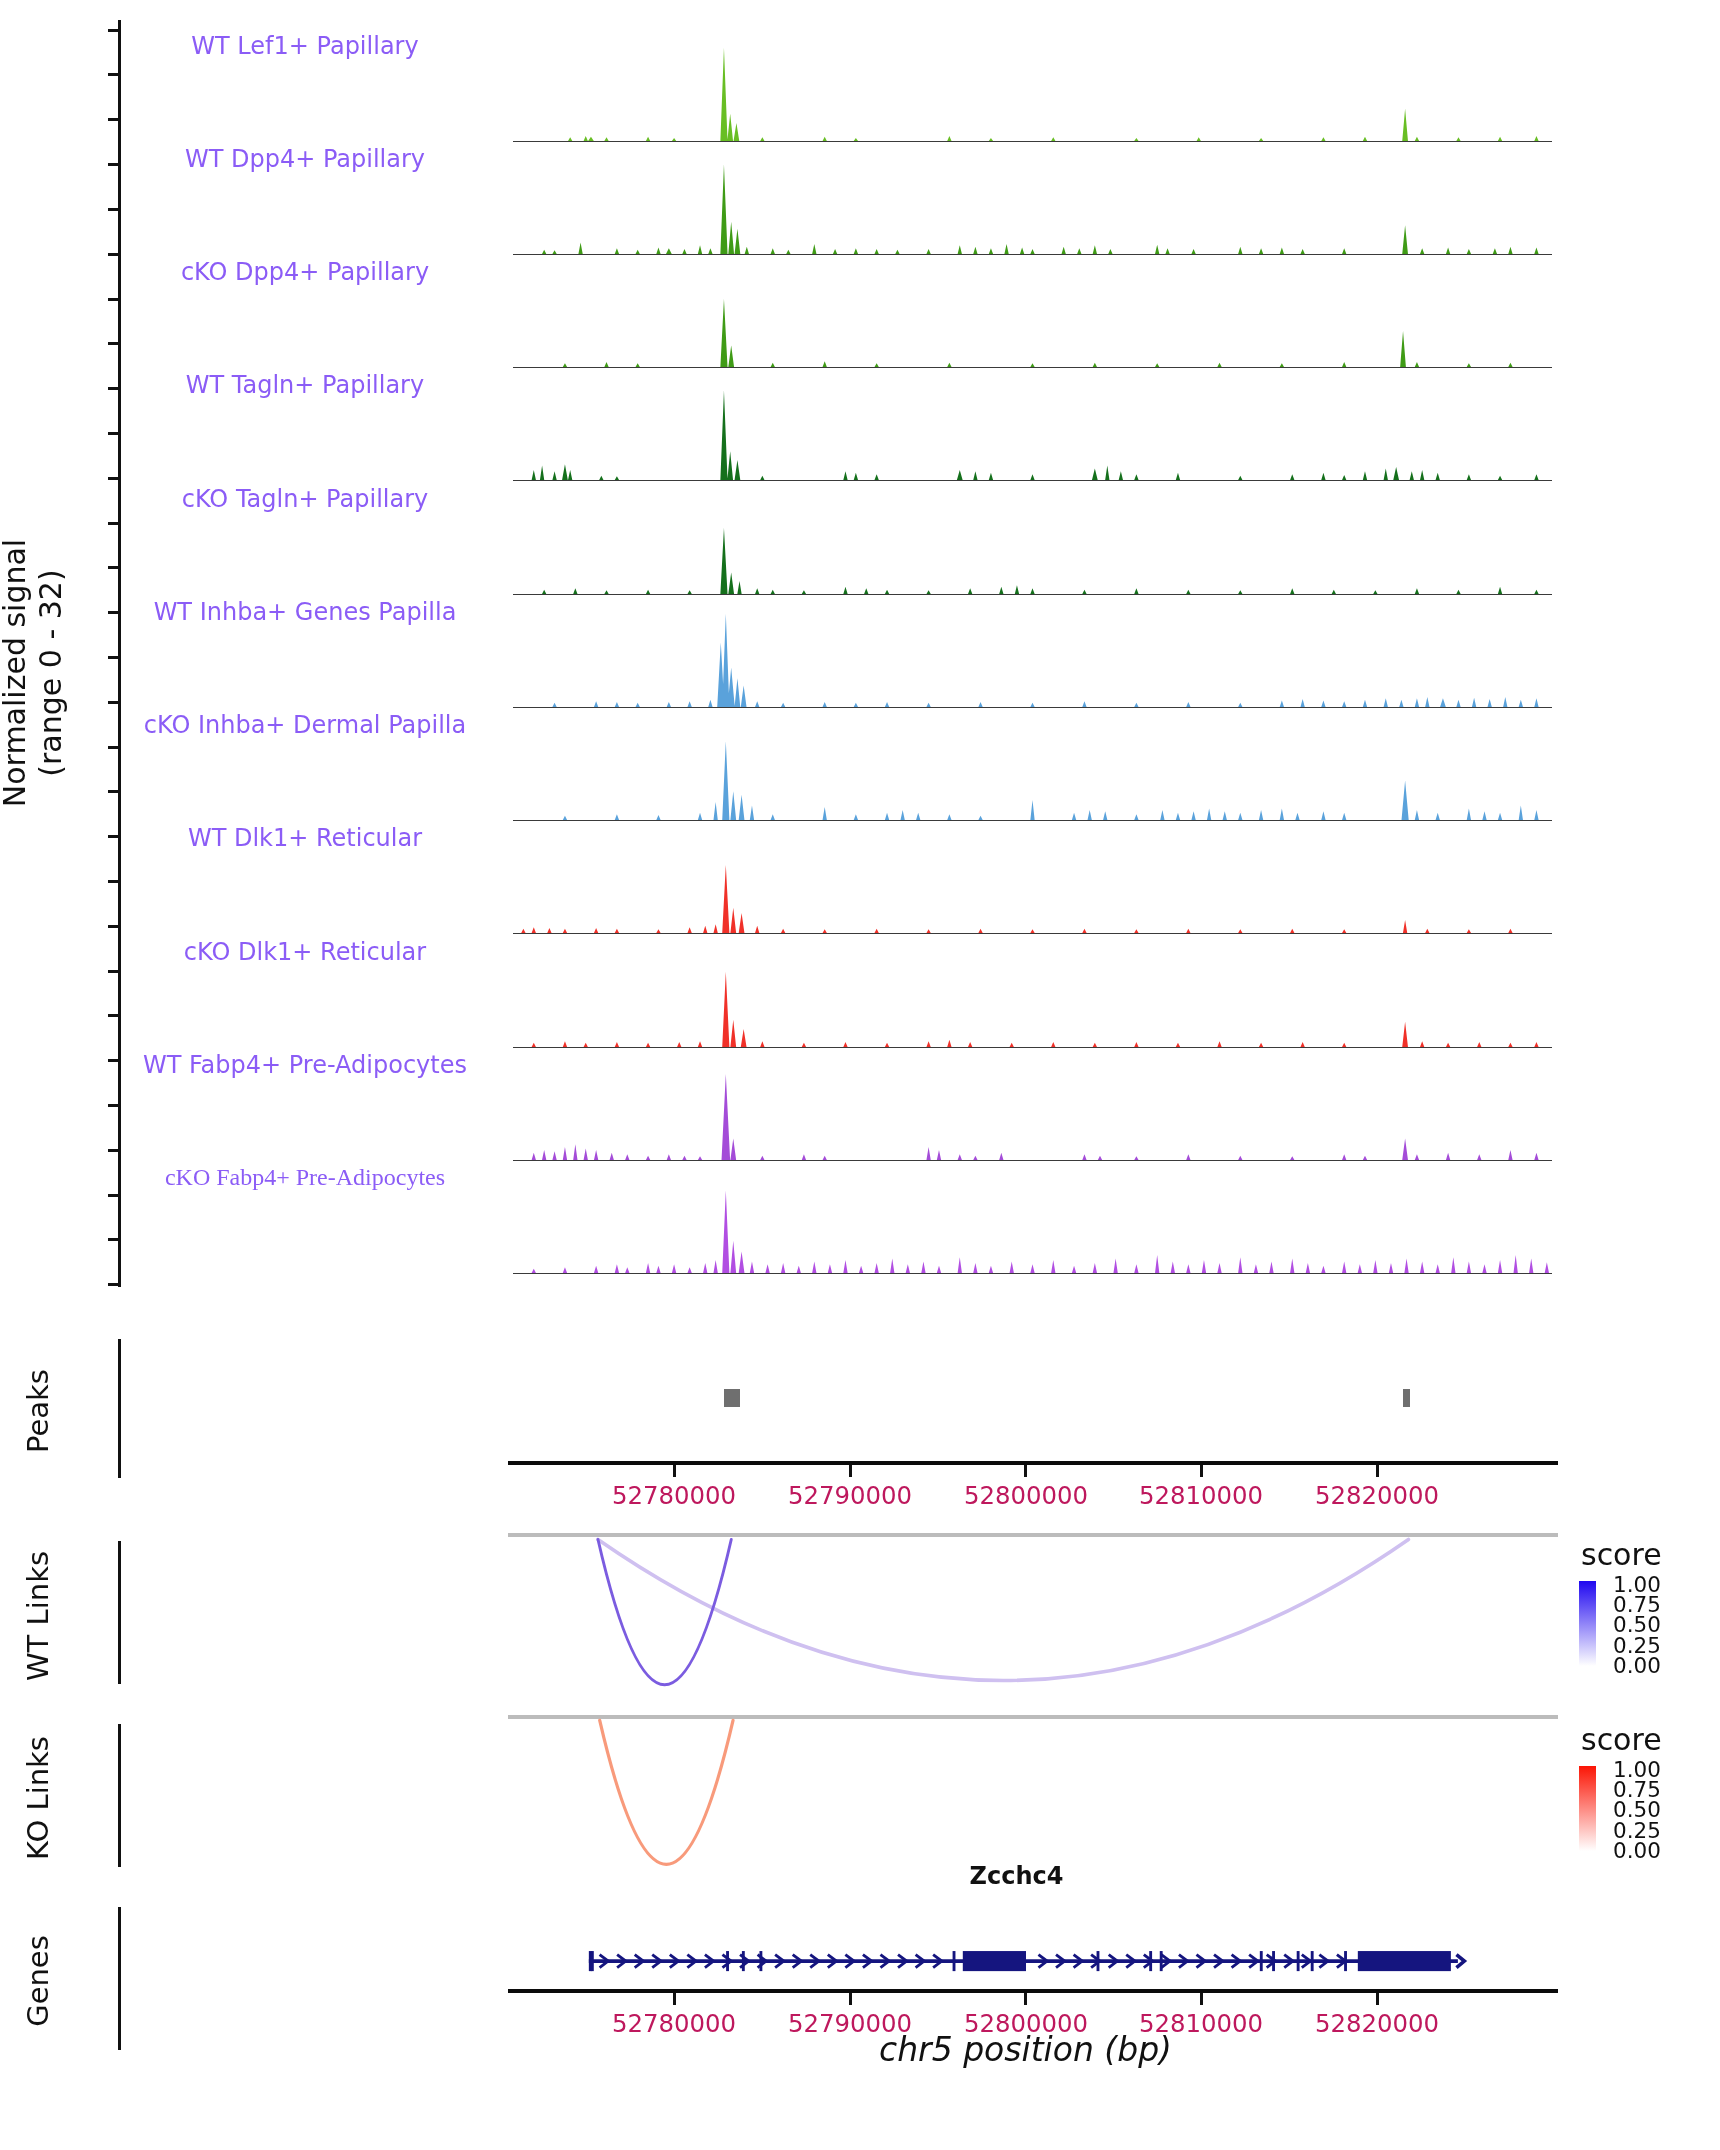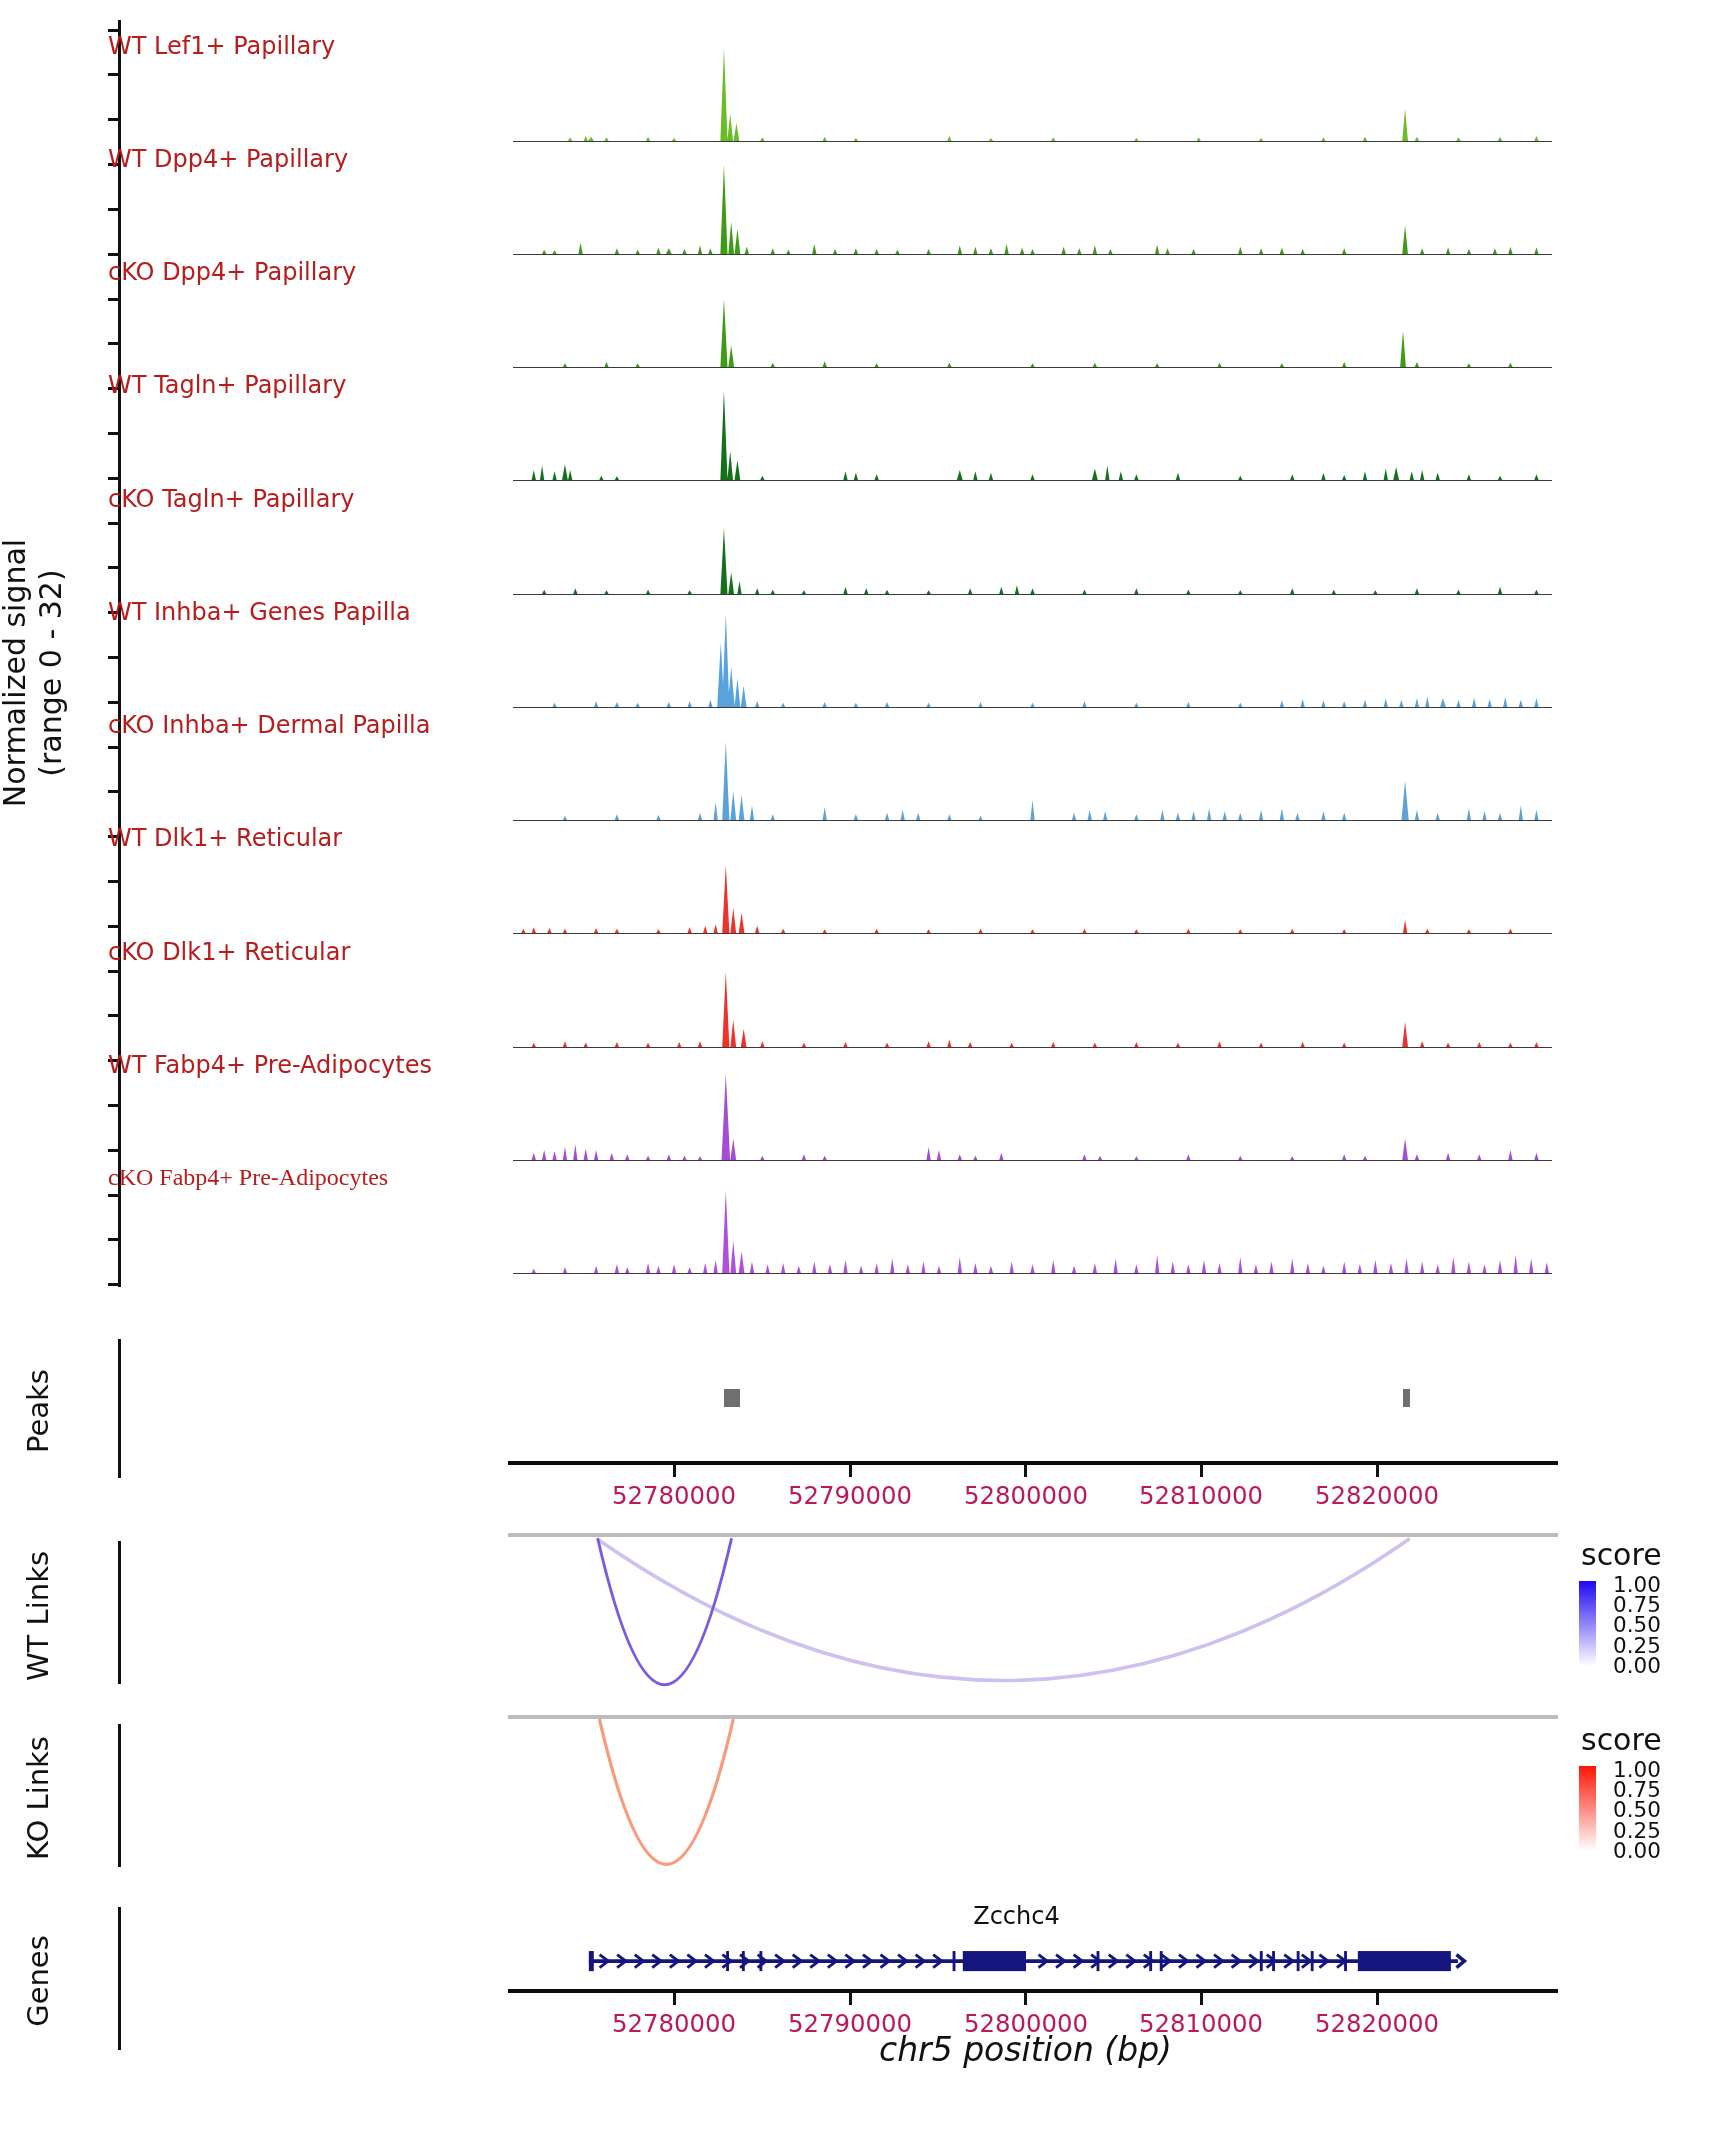--- a/index.html
+++ b/index.html
@@ -1,21 +1,21 @@
 <!DOCTYPE html>
 <html style="font-size:11.5px"><head>
 <meta charset="utf-8">
 <style>
   html,body{margin:0;padding:0;background:#ffffff;}
   #fig{position:relative;width:1721px;height:2151px;background:#fff;
        font-family:"DejaVu Sans","Liberation Sans",sans-serif;overflow:hidden;}
   .vtext{position:absolute;transform:rotate(-90deg);transform-origin:center center;
          white-space:nowrap;text-align:center;color:#111;}
-  .track-label{position:absolute;left:108px;width:394px;text-align:left;
-               font-size:24px;color:#b91c1c;white-space:nowrap;}
+  .track-label{position:absolute;left:108px;width:394px;text-align:center;
+               font-size:24px;color:#8b5cf6;white-space:nowrap;}
   .spine{position:absolute;background:#111;width:2.9px;}
   .tickmark{position:absolute;background:#111;}
   .axis-line{position:absolute;background:#0b0b0b;height:3.6px;}
   .gray-line{position:absolute;background:#bcbcbc;height:4.3px;}
   .axis-label{position:absolute;width:186px;text-align:center;font-size:24.4px;color:#be185d;}
   .legend-title{position:absolute;font-size:30px;color:#111;}
   .cbar{position:absolute;width:17px;height:85px;}
   .cbar-label{position:absolute;font-size:21.5px;color:#111;line-height:21.5px;}
   .baseline{position:absolute;background:#3a3a3a;height:1.4px;}
   .peak-box{position:absolute;background:#6f6f6f;}
@@ -175,21 +175,21 @@
   <div id="cbar-red-labels">
       <div class="cbar-label" style="left: 1613px; top: 1759px;">1.00</div>
       <div class="cbar-label" style="left: 1613px; top: 1779px;">0.75</div>
       <div class="cbar-label" style="left: 1613px; top: 1799px;">0.50</div>
       <div class="cbar-label" style="left: 1613px; top: 1820px;">0.25</div>
       <div class="cbar-label" style="left: 1613px; top: 1840px;">0.00</div>
     </div>
 
   <div class="spine" style="left:118px;top:1907px;height:143px;"></div>
   <div class="vtext" style="left:-106px;top:1964px;width:287px;font-size:29px;">Genes</div>
-  <div class="gene-name" style="left:873px;top:1902px;width:287px;">Zcchc4</div>
+  <div class="gene-name" style="left:873px;top:1862px;width:287px;font-weight:bold;">Zcchc4</div>
   <svg id="gene-svg" style="left:513px;top:1936px;" width="1039" height="86" viewBox="0 0 1450 120">
       <line x1="105.84656978709023" y1="35" x2="1318.6718485974993" y2="35" stroke="#15157f" stroke-width="5"></line>
       <line x1="107.84656978709023" y1="21" x2="107.84656978709023" y2="49" stroke="#15157f" stroke-width="4"></line>
       <polyline points="120.84656978709023,26 132.84656978709023,35 120.84656978709023,44" fill="none" stroke="#15157f" stroke-width="4"></polyline>
       <polyline points="145.34656978709023,26 157.34656978709023,35 145.34656978709023,44" fill="none" stroke="#15157f" stroke-width="4"></polyline>
       <polyline points="169.84656978709023,26 181.84656978709023,35 169.84656978709023,44" fill="none" stroke="#15157f" stroke-width="4"></polyline>
       <polyline points="194.34656978709023,26 206.34656978709023,35 194.34656978709023,44" fill="none" stroke="#15157f" stroke-width="4"></polyline>
       <polyline points="218.84656978709023,26 230.84656978709023,35 218.84656978709023,44" fill="none" stroke="#15157f" stroke-width="4"></polyline>
       <polyline points="243.34656978709023,26 255.34656978709023,35 243.34656978709023,44" fill="none" stroke="#15157f" stroke-width="4"></polyline>
       <polyline points="267.84656978709023,26 279.84656978709023,35 267.84656978709023,44" fill="none" stroke="#15157f" stroke-width="4"></polyline>

